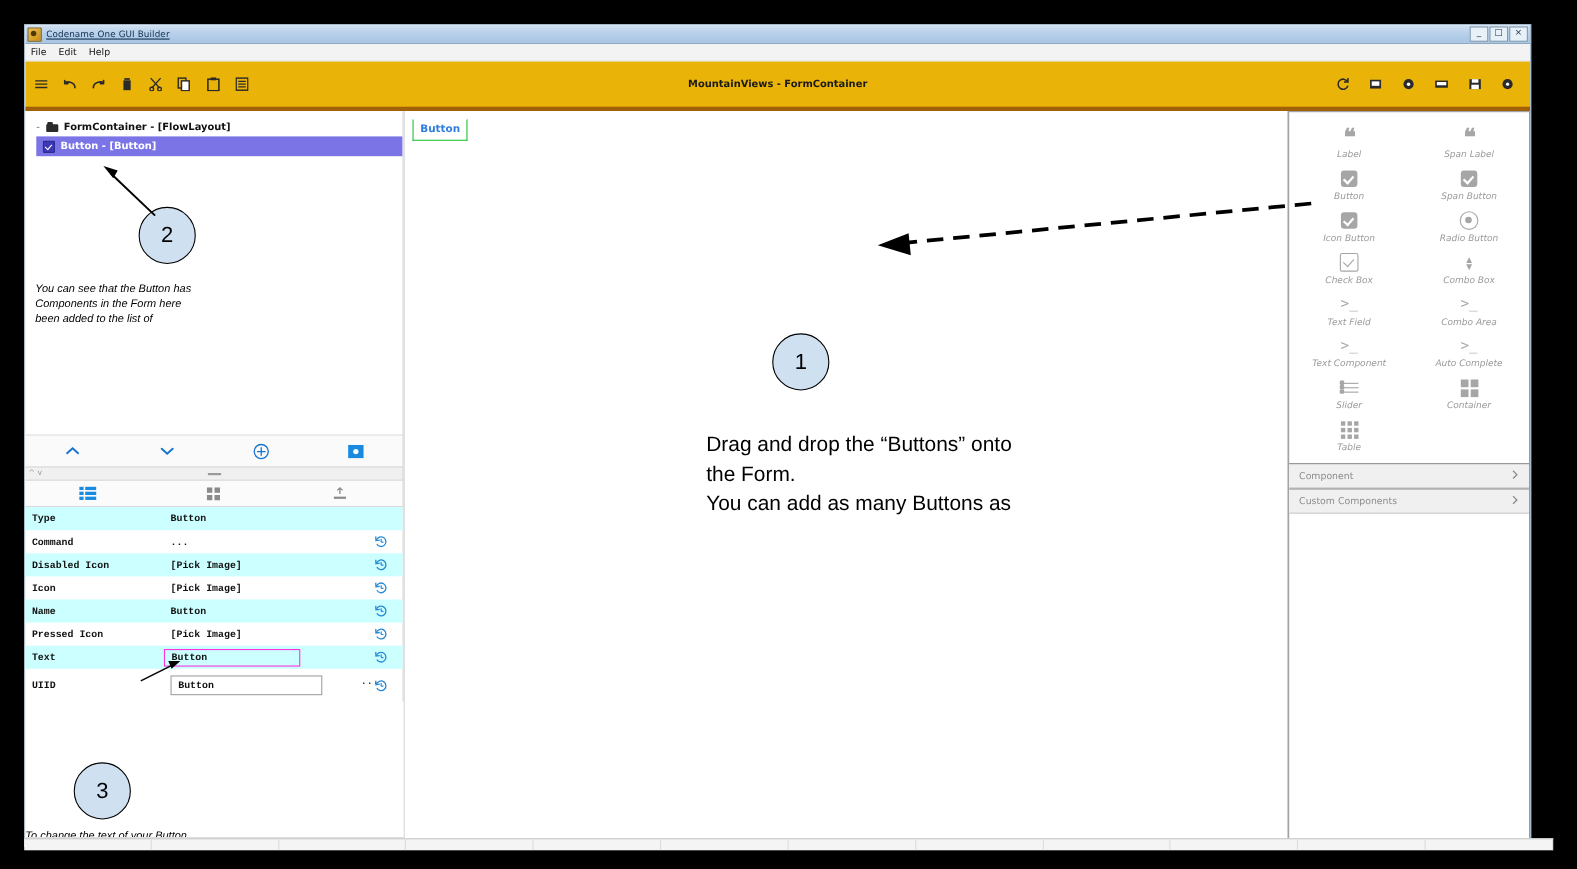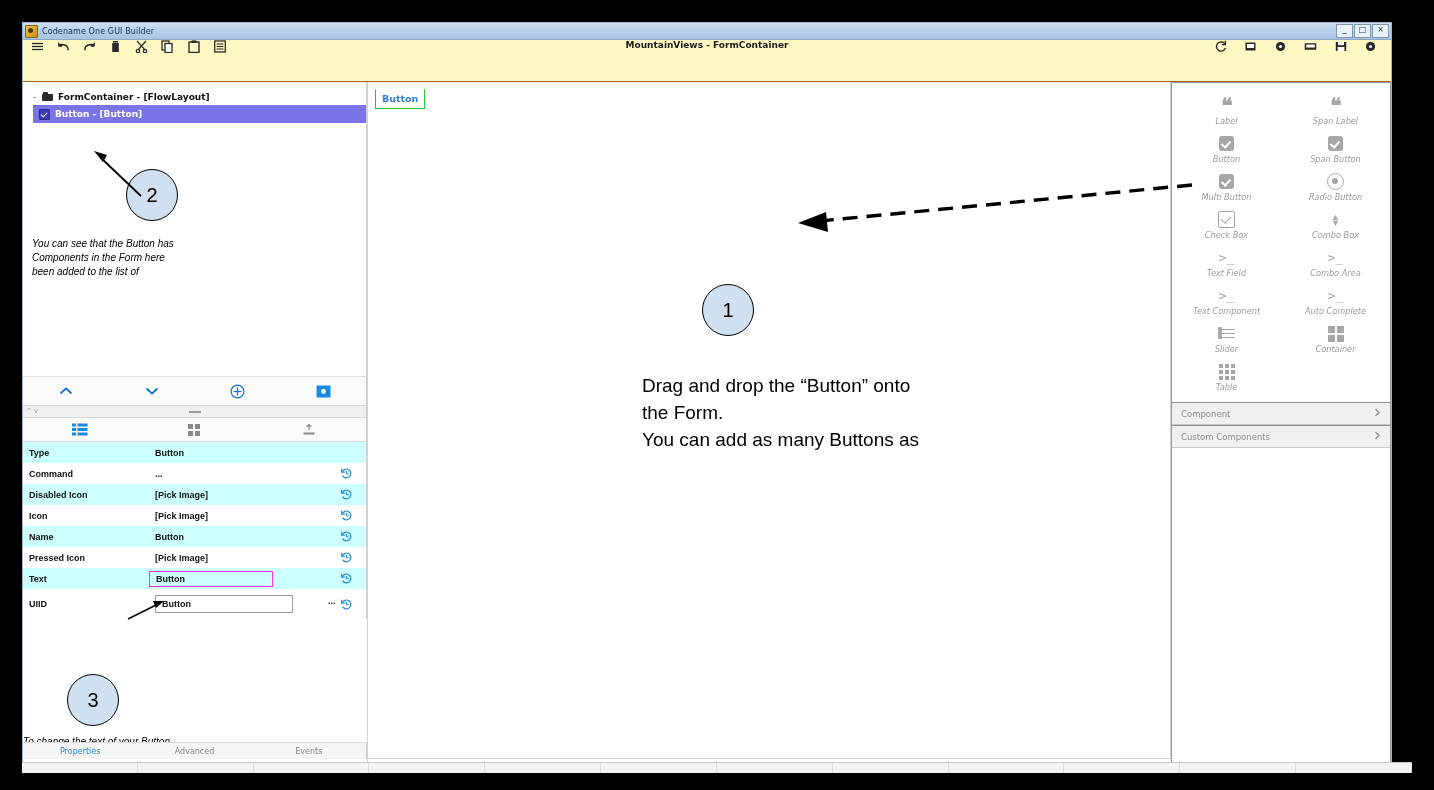--- a/index.html
+++ b/index.html
@@ -10,34 +10,34 @@
 
   
   .titlebar{height:16px;background:linear-gradient(to bottom,#cfe0f2 0%,#b8d0ea 45%,#a8c5e4 100%);
             border-bottom:1px solid #8fa8c2;display:flex;align-items:center;padding:0 2px;
             position:relative;}
   .tb-icon{width:11px;height:11px;background:linear-gradient(135deg,#f2c14a,#c98b12);
            border:1px solid #8a6208;border-radius:1px;margin-right:4px;flex:0 0 auto;
            position:relative;}
   .tb-icon:after{content:"";position:absolute;left:2px;top:2px;width:5px;height:5px;
            background:#4b3a06;border-radius:50%;}
-  .tb-title{font-size:8px;color:#103050;font-family:"DejaVu Sans",sans-serif;letter-spacing:.1px;}
+  .tb-title{font-size:8px;color:#103050;font-family:"DejaVu Sans",sans-serif;letter-spacing:.1px;text-decoration:underline;}
   .tb-btns{position:absolute;right:2px;top:1px;display:flex;gap:1px;}
   .tb-btn{width:15px;height:12px;border:1px solid #7e96ae;background:#e8f0f8;
           font-size:8px;line-height:10px;text-align:center;color:#12304f;
           font-family:"DejaVu Sans",sans-serif;}
 
   
   .menubar{height:15px;background:#f3f3f3;border-bottom:1px solid #e2e2e2;
            display:flex;align-items:center;padding-left:5px;gap:11px;}
   .menu-item{font-size:8.5px;color:#151515;font-family:"DejaVu Sans",sans-serif;cursor:default;}
 
   
-  .toolbar{height:41px;background:#fef9c3;border-bottom:1px solid #a16207;
-           display:flex;align-items:flex-start;position:relative;}
+  .toolbar{height:41px;background:#eab308;border-bottom:4px solid #a16207;
+           display:flex;align-items:center;position:relative;}
   .tool-left{display:flex;align-items:center;gap:13px;padding-left:8px;}
   .tool-right{position:absolute;right:14px;display:flex;align-items:center;gap:17px;}
   .ticon{width:13px;height:13px;display:flex;align-items:center;justify-content:center;
          color:#2a2a2a;cursor:pointer;}
   .ticon svg{display:block;}
   .hdr-title{position:absolute;left:0;right:0;text-align:center;font-size:9px;font-weight:bold;
              color:#1a1a1a;font-family:"DejaVu Sans",sans-serif;pointer-events:none;}
 
   
   .body{display:flex;height:691px;position:relative;}
@@ -75,21 +75,21 @@
   .divider-strip .mini{position:absolute;left:3px;top:1px;font-size:7px;color:#9a9a9a;
                  font-family:"DejaVu Sans",sans-serif;}
 
   .prop-tabs{height:23px;background:#fbfbfb;border-bottom:1px solid #d9d9d9;
              border-right:1px solid #cfcfcf;display:flex;align-items:center;}
   .prop-tabs>div{flex:1;display:flex;align-items:center;justify-content:center;}
 
   
   .ptable{border-right:1px solid #cfcfcf;}
   .prow{display:flex;align-items:center;height:21px;font-size:9px;font-weight:bold;
-        font-family:Liberation Sans, sans-serif;color:#111;position:relative;justify-content:space-between;}
+        font-family:Liberation Mono, monospace;color:#111;position:relative;justify-content:space-between;}
   .prow.alt{background:#ccffff;}
   .pk{width:126px;flex:0 0 126px;padding-left:6px;}
   .pv{flex:1;}
   .prow .revert{position:absolute;right:13px;top:4px;width:13px;height:13px;color:#2489d6;}
   .hl-box{display:inline-block;border:1.6px solid #ff33dd;padding:2px 6px;margin-left:-6px;
           width:110px;box-sizing:content-box;background:#ccffff;}
   .uiid-field{display:inline-block;border:1px solid #a0a0a0;background:#fff;padding:3px 6px;
               width:124px;box-sizing:content-box;}
   .uiid-dots{position:absolute;left:305px;top:7px;font-size:9px;color:#333;}
 
@@ -159,20 +159,25 @@
   <div class="titlebar">
     <span class="tb-icon"></span>
     <span class="tb-title">Codename One GUI Builder</span>
     <div class="tb-btns">
       <div class="tb-btn">_</div>
       <div class="tb-btn">□</div>
       <div class="tb-btn">×</div>
     </div>
   </div>
 
+  <div class="menubar">
+    <div class="menu-item">File</div>
+    <div class="menu-item">Edit</div>
+    <div class="menu-item">Help</div>
+  </div>
 
   <div class="toolbar">
     <div class="tool-left">
       <div class="ticon">
         <svg width="13" height="13" viewBox="0 0 13 13">
             <g stroke="#2a2a2a" stroke-width="1.3">
               <line x1="1" y1="3.5" x2="12" y2="3.5"></line>
               <line x1="1" y1="6.5" x2="12" y2="6.5"></line>
               <line x1="1" y1="9.5" x2="12" y2="9.5"></line>
             </g>
@@ -456,21 +461,21 @@
 
     <div class="center">
       <div class="canvas-frame">
         <div class="cv-button">Button</div>
 
         <div style="position:absolute;left:334px;top:202px;">
           <div class="badge">1</div>
         </div>
 
         <div style="position:absolute;left:274px;top:290px;width:420px;font-size:19px;line-height:1.43;color:#000;">
-          <div>Drag and drop the “Button” onto</div>
+          <div>Drag and drop the “Buttons” onto</div>
           <div>the Form.</div>
           <div>You can add as many Buttons as</div>
         </div>
       </div>
     </div>
 
     <div class="right">
 
 
       <div class="comp-grid">
@@ -495,21 +500,21 @@
         <div class="comp">
           <div class="ci">
               <span class="sq"></span>
             </div>
           <div class="lbl">Span Button</div>
         </div>
         <div class="comp">
           <div class="ci">
               <span class="sq"></span>
             </div>
-          <div class="lbl">Multi Button</div>
+          <div class="lbl">Icon Button</div>
         </div>
         <div class="comp">
           <div class="ci">
               <span class="radio"></span>
             </div>
           <div class="lbl">Radio Button</div>
         </div>
         <div class="comp">
           <div class="ci">
               <span class="sqo"></span>

